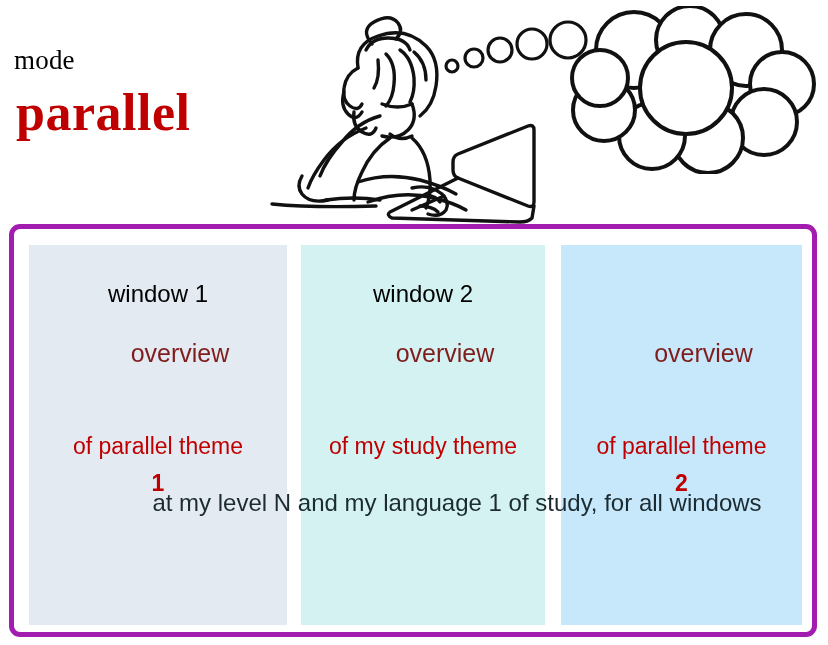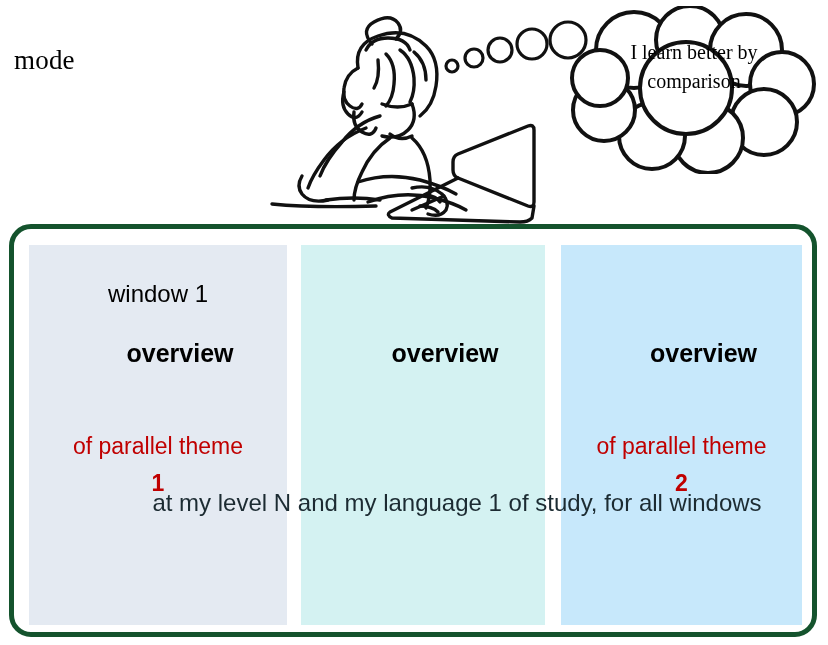--- a/index.html
+++ b/index.html
@@ -66,22 +66,22 @@
     font-size: 20px;
     line-height: 29px;
     color: #000000;
   }
 
   
   #windows-box {
     position: absolute;
     left: 9px; top: 224px;
     width: 808px; height: 413px;
-    border: 5px solid #14532d;
-    border-radius: 22px;
+    border: 5px solid #a21caf;
+    border-radius: 11px;
     box-sizing: border-box;
     background: #ffffff;
   }
 
   .window-panel {
     position: absolute;
     top: 16px;
     height: 380px;
   }
   #window-panel-1 { left: 15px;  width: 258px; background: #e4eaf2; }
@@ -96,22 +96,22 @@
     font-size: 24px;
     color: #000000;
   }
 
   .window-overview {
     position: absolute;
     top: 94px;
     left: 0; right: 0;
     text-align: center;
     font-size: 25px;
-    font-weight: bold;
-    color: #000000;
+    font-weight: normal;
+    color: #7f1d1d;
     margin-left: 44px;
   }
 
   .window-detail {
     position: absolute;
     top: 140px;
     left: 0; right: 0;
     text-align: center;
     font-size: 23px;
     line-height: 37px;
@@ -133,20 +133,21 @@
     z-index: 5;
     padding-left: 44px;
   }
 </style>
 </head>
 <body>
 
 <div id="header-area">
 
   <div id="mode-label">mode</div>
+  <div id="mode-value">parallel</div>
 
   <svg id="illustration" viewBox="0 0 310 218" xmlns="http://www.w3.org/2000/svg">
     <g fill="none" stroke="#111111" stroke-width="3.4" stroke-linecap="round" stroke-linejoin="round">
 
       <path d="M110 38 q-12 -14 2 -22 q16 -9 24 1 q6 8 -2 16"></path>
       <path d="M104 44 q6 -12 22 -12 q18 0 22 12"></path>
 
       <path d="M96 62 q-4 -24 20 -32 q28 -10 48 10 q14 14 10 40 q-3 20 -16 30"></path>
 
       <path d="M124 48 q10 10 8 30 q-1 14 -8 22"></path>
@@ -206,37 +207,41 @@
       <circle cx="226" cy="78" r="32"></circle>
       <circle cx="208" cy="116" r="33"></circle>
       <circle cx="152" cy="132" r="35"></circle>
       <circle cx="96" cy="130" r="33"></circle>
       <circle cx="48" cy="104" r="31"></circle>
       <circle cx="44" cy="72" r="28"></circle>
       <circle cx="130" cy="82" r="46"></circle>
     </g>
   </svg>
 
-  <div id="thought-bubble-text">I learn better by comparison</div>
 </div>
 
 <div id="windows-box">
 
   <div class="window-panel" id="window-panel-1">
     <div class="window-title">window 1</div>
     <div class="window-overview">overview</div>
     <div class="window-detail">
       <span>of parallel theme</span>
       <br>
       <span class="emph">1</span>
     </div>
   </div>
 
   <div class="window-panel" id="window-panel-2">
+    <div class="window-title">window 2</div>
     <div class="window-overview">overview</div>
+    <div class="window-detail">
+      <span>of my study theme</span>
+      <span class="emph"></span>
+    </div>
   </div>
 
   <div class="window-panel" id="window-panel-3">
     <div class="window-overview">overview</div>
     <div class="window-detail">
       <span>of parallel theme</span>
       <br>
       <span class="emph">2</span>
     </div>
   </div>

